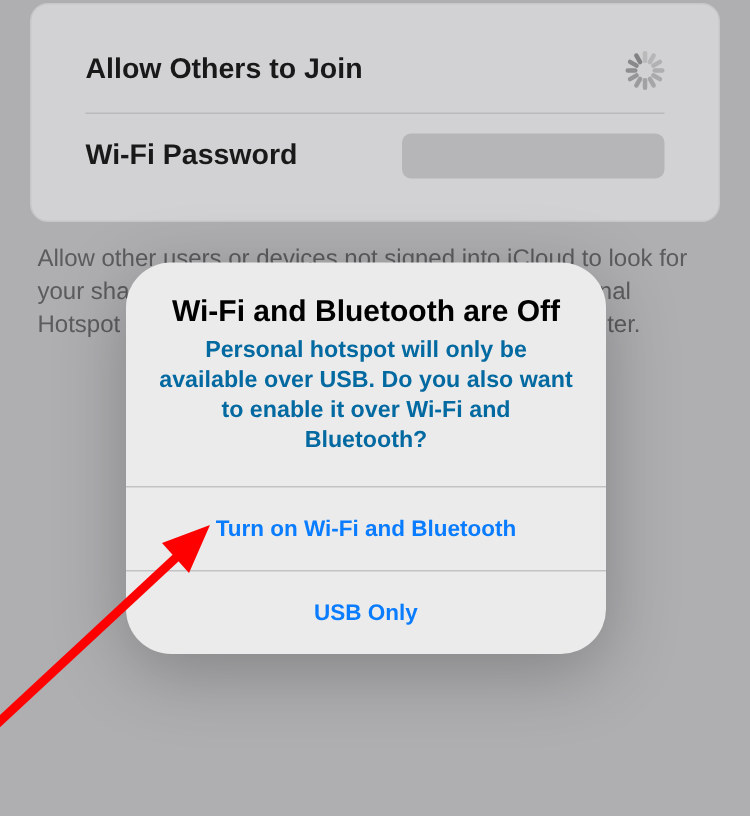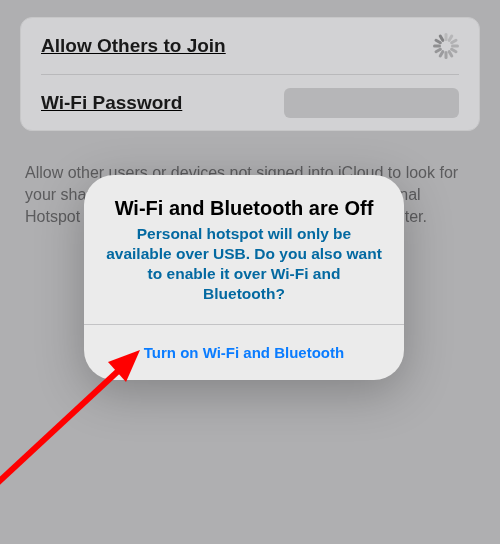--- a/index.html
+++ b/index.html
@@ -2,26 +2,25 @@
 <html><head>
 <meta charset="utf-8">
 <style>
   * { margin: 0; padding: 0; box-sizing: border-box; font-family: -apple-system, "Helvetica Neue", Helvetica, Arial, sans-serif; }
   html, body { width: 500px; height: 544px; overflow: hidden; }
   body { background: #bebec0; position: relative; }
 
   
   .card {
     position: absolute;
-    left: 20px; right: 20px; top: 17px;
+    left: 20px; right: 20px; top: 2px;
     background: #e4e4e6;
     border: 1px solid #d8d8da;
     border-radius: 12px;
-    padding: 0;
-    text-decoration: underline;
+    padding: 16px;
   }
   .row {
     display: flex;
     align-items: center;
     justify-content: space-between;
     height: 56px;
     padding: 0 20px;
   }
   .row + .row { border-top: 1px solid #c9c9cb; margin: 0 20px; padding: 0; gap: 10px; }
   .row-label { font-size: 19px; font-weight: 600; color: #1c1c1c; }
@@ -127,19 +126,20 @@
 <div class="footer-text">Allow other users or devices not signed into iCloud to look for your shared network "iPhone" when you are in Personal Hotspot settings or when you turn it on in Control Center.</div>
 
 <div class="dim"></div>
 
 <div class="alert">
   <div class="alert-body">
     <div class="alert-title">Wi-Fi and Bluetooth are Off</div>
     <div class="alert-msg">Personal hotspot will only be available over USB. Do you also want to enable it over Wi-Fi and Bluetooth?</div>
   </div>
   <div class="alert-btn">Turn on Wi-Fi and Bluetooth</div>
+  <div class="alert-btn">USB Only</div>
 </div>
 
 <svg class="arrow" viewBox="0 0 170 160">
   <defs></defs>
   <line x1="0" y1="160" x2="140" y2="30" stroke="#ff0000" stroke-width="6"></line>
   <polygon points="150,20 118,32 136,52" fill="#ff0000"></polygon>
 </svg>
 
 </body></html>

